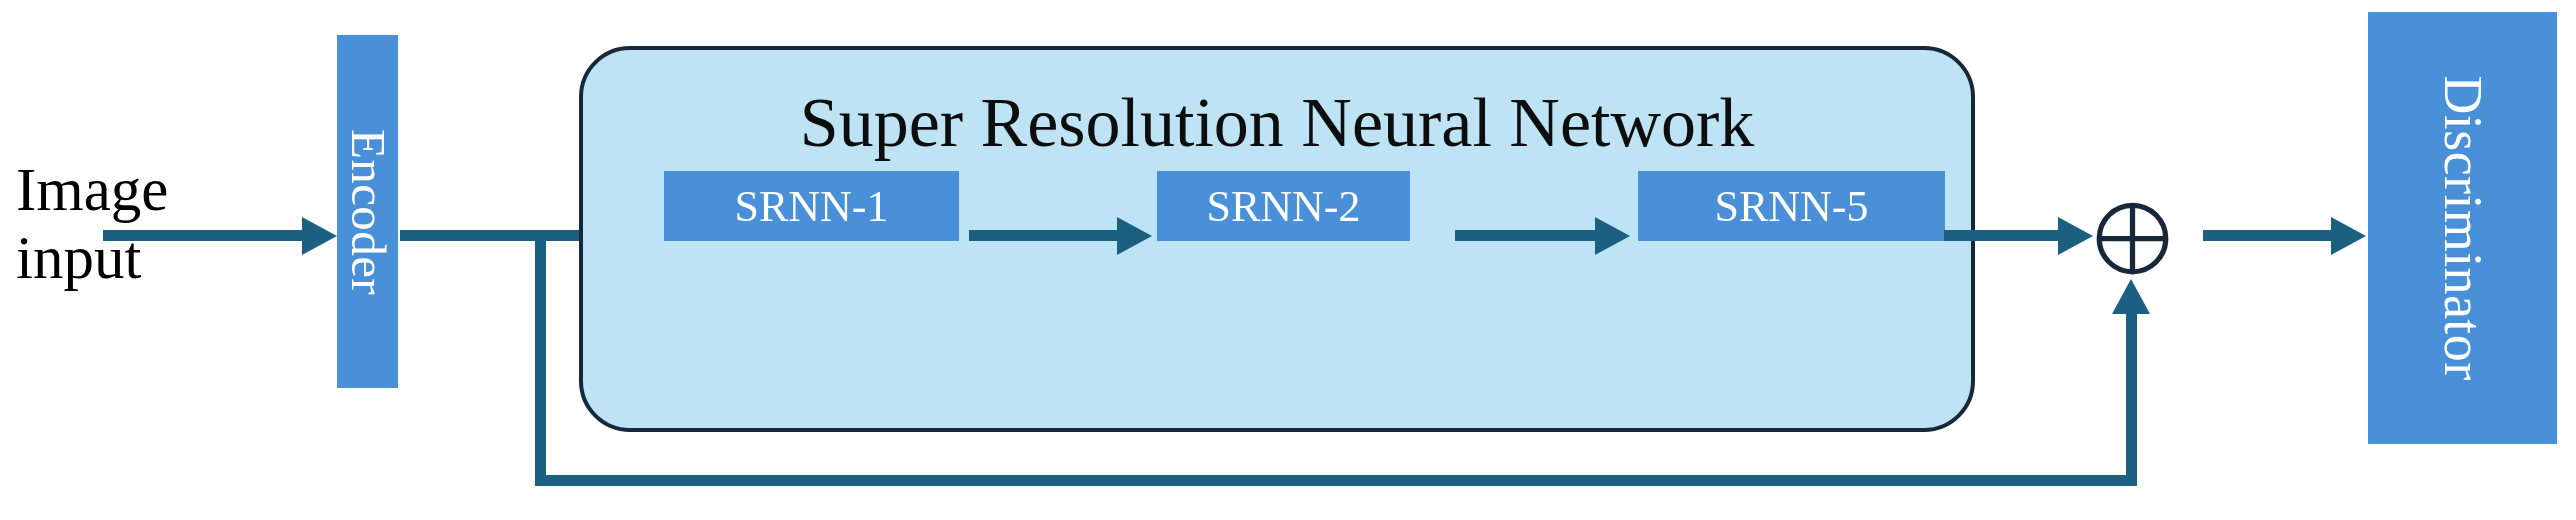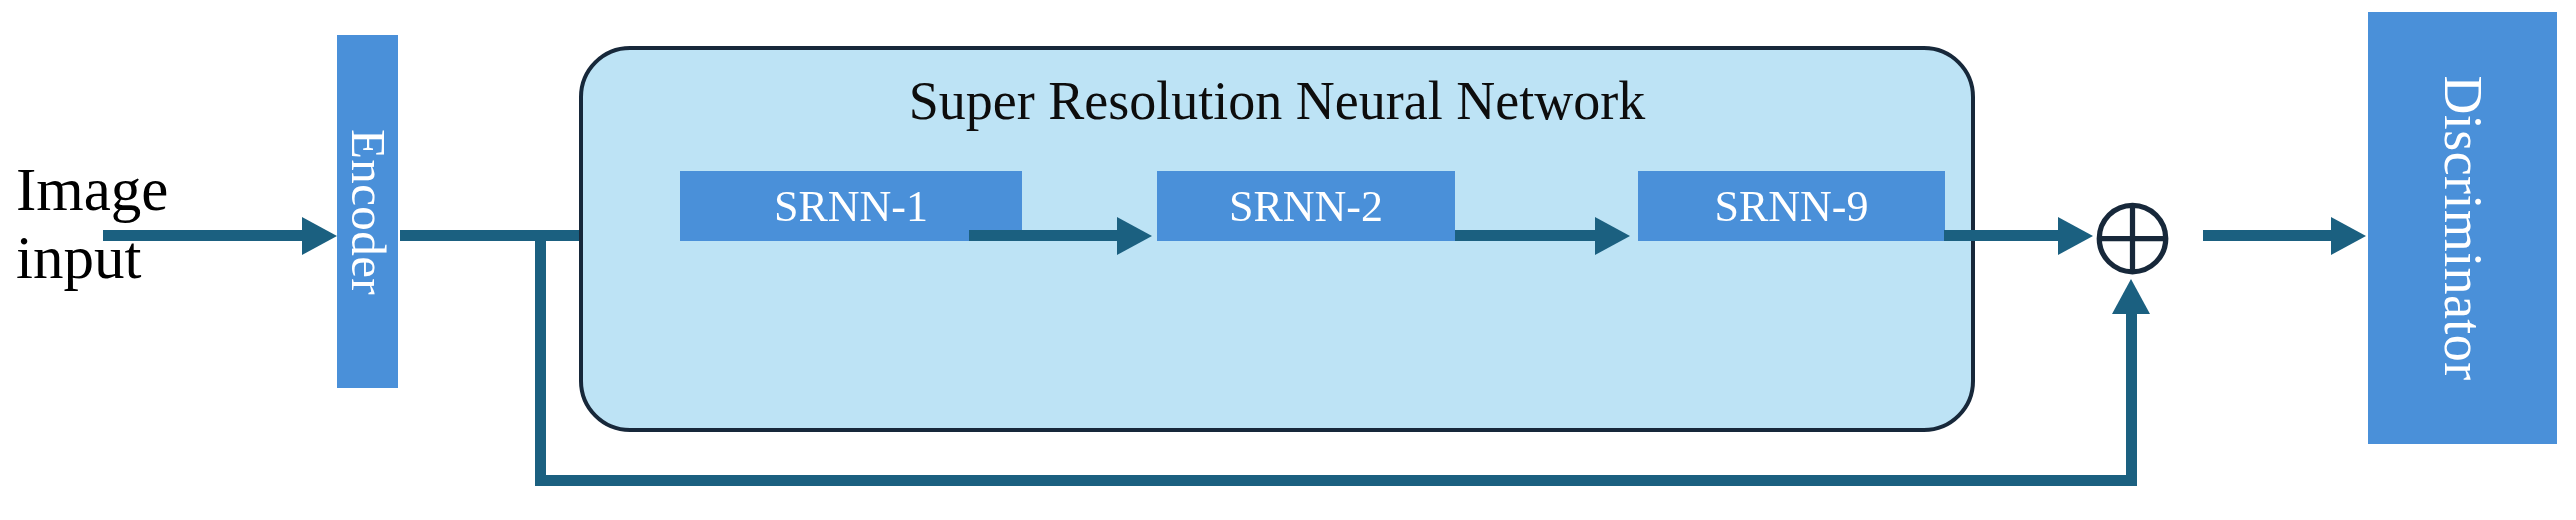--- a/index.html
+++ b/index.html
@@ -72,41 +72,41 @@
     height: 386px;
     background: #bde3f5;
     border: 4.4px solid #17283a;
     border-radius: 51px;
     box-sizing: border-box;
   }
   #srnn-title {
     position: absolute;
     left: 0;
     right: 0;
-    top: 20px;
+    top: 33px;
     text-align: center;
-    font-size: 54px;
+    font-size: 70px;
     color: #0d0d0d;
   }
 
   
   .srnn-box {
     position: absolute;
     top: 171px;
     height: 70px;
     background: #4a90d9;
     color: #ffffff;
     font-size: 44px;
     display: flex;
     align-items: center;
     justify-content: center;
     box-sizing: border-box;
   }
-  #srnn-box-1 { left: 680px;  width: 342px; }
-  #srnn-box-2 { left: 1157px; width: 298px; }
+  #srnn-box-1 { left: 664px;  width: 295px; }
+  #srnn-box-2 { left: 1157px; width: 253px; }
   #srnn-box-3 { left: 1638px; width: 307px; }
 
   
   .hline {
     position: absolute;
     height: 11.4px;
     background: #1b6080;
   }
   .vline {
     position: absolute;
@@ -155,21 +155,21 @@
 
   <div class="hline" style="left:400px; top:230px; width:219px;"></div>
   <div class="arrowhead-r" style="left:617px; top:217px;"></div>
 
   <div id="srnn-container">
     <div id="srnn-title">Super Resolution Neural Network</div>
   </div>
 
   <div class="srnn-box" id="srnn-box-1">SRNN-1</div>
   <div class="srnn-box" id="srnn-box-2">SRNN-2</div>
-  <div class="srnn-box" id="srnn-box-3">SRNN-9</div>
+  <div class="srnn-box" id="srnn-box-3">SRNN-5</div>
 
   <div class="hline" style="left:969px; top:230px; width:149px;"></div>
   <div class="arrowhead-r" style="left:1117px; top:217px;"></div>
 
   <div class="hline" style="left:1455px; top:230px; width:140px;"></div>
   <div class="arrowhead-r" style="left:1595px; top:217px;"></div>
 
   <div class="hline" style="left:1944px; top:230px; width:132px;"></div>
   <div class="arrowhead-r" style="left:2058px; top:217px;"></div>
 

